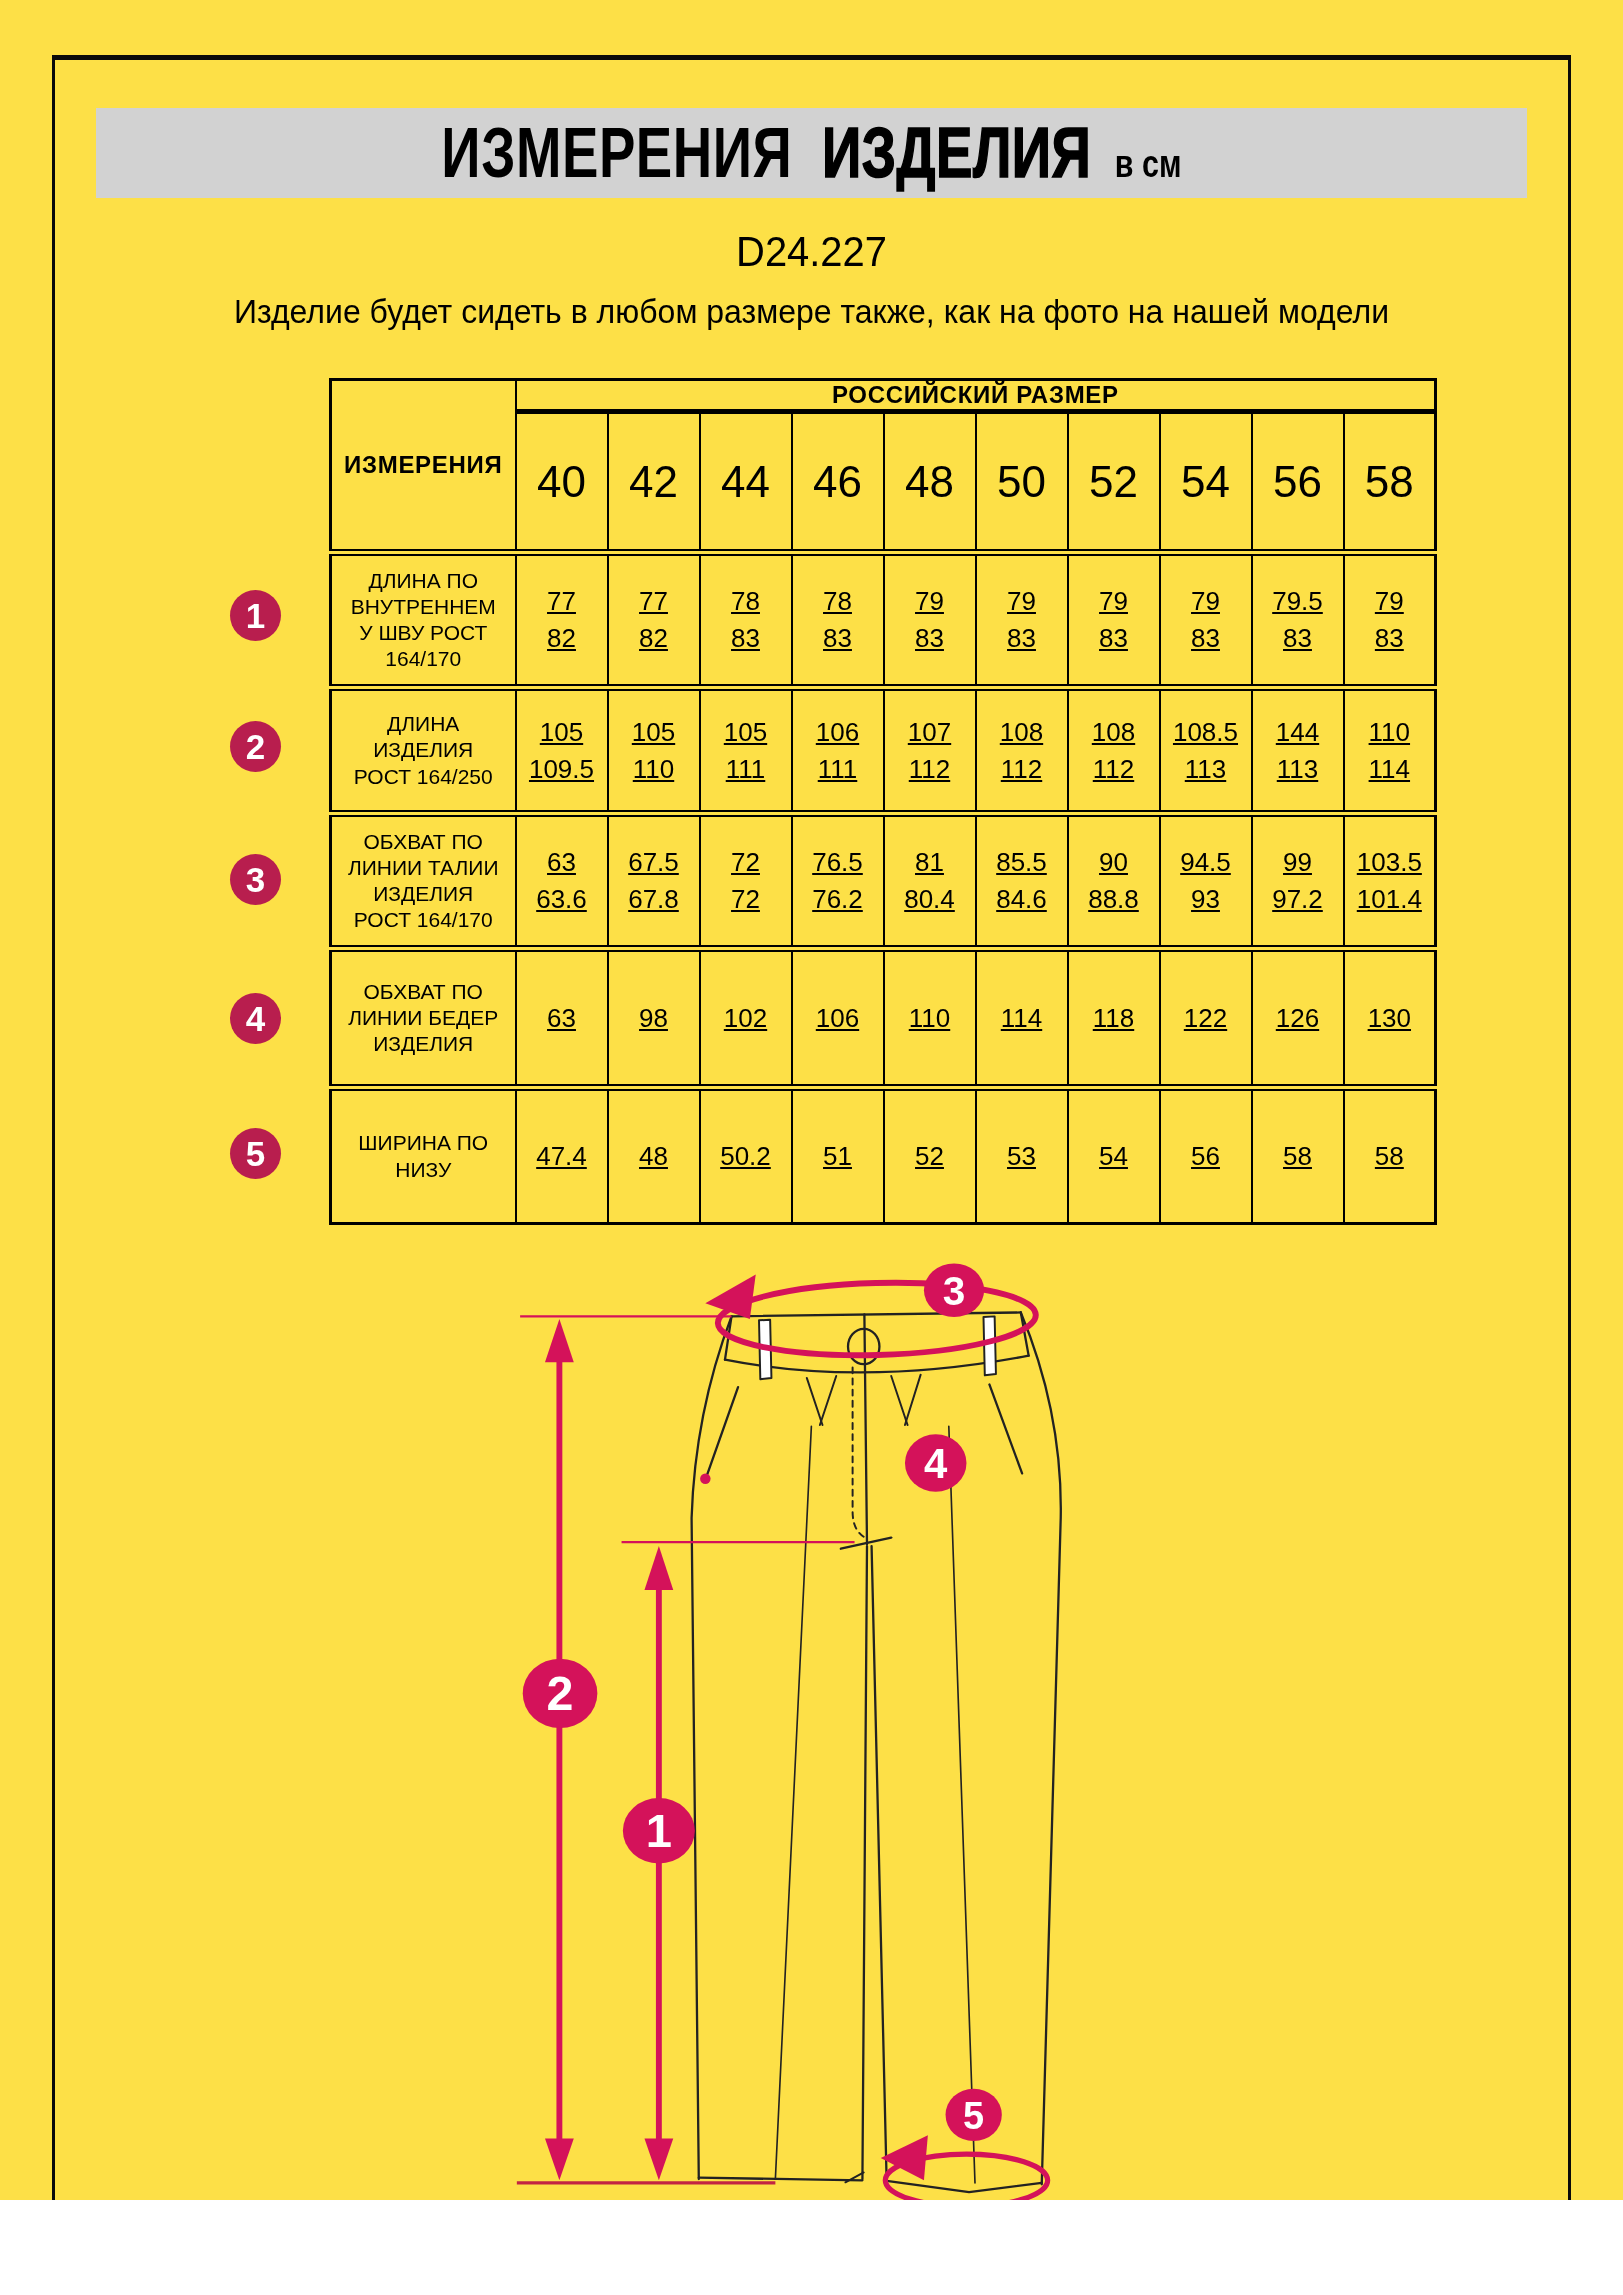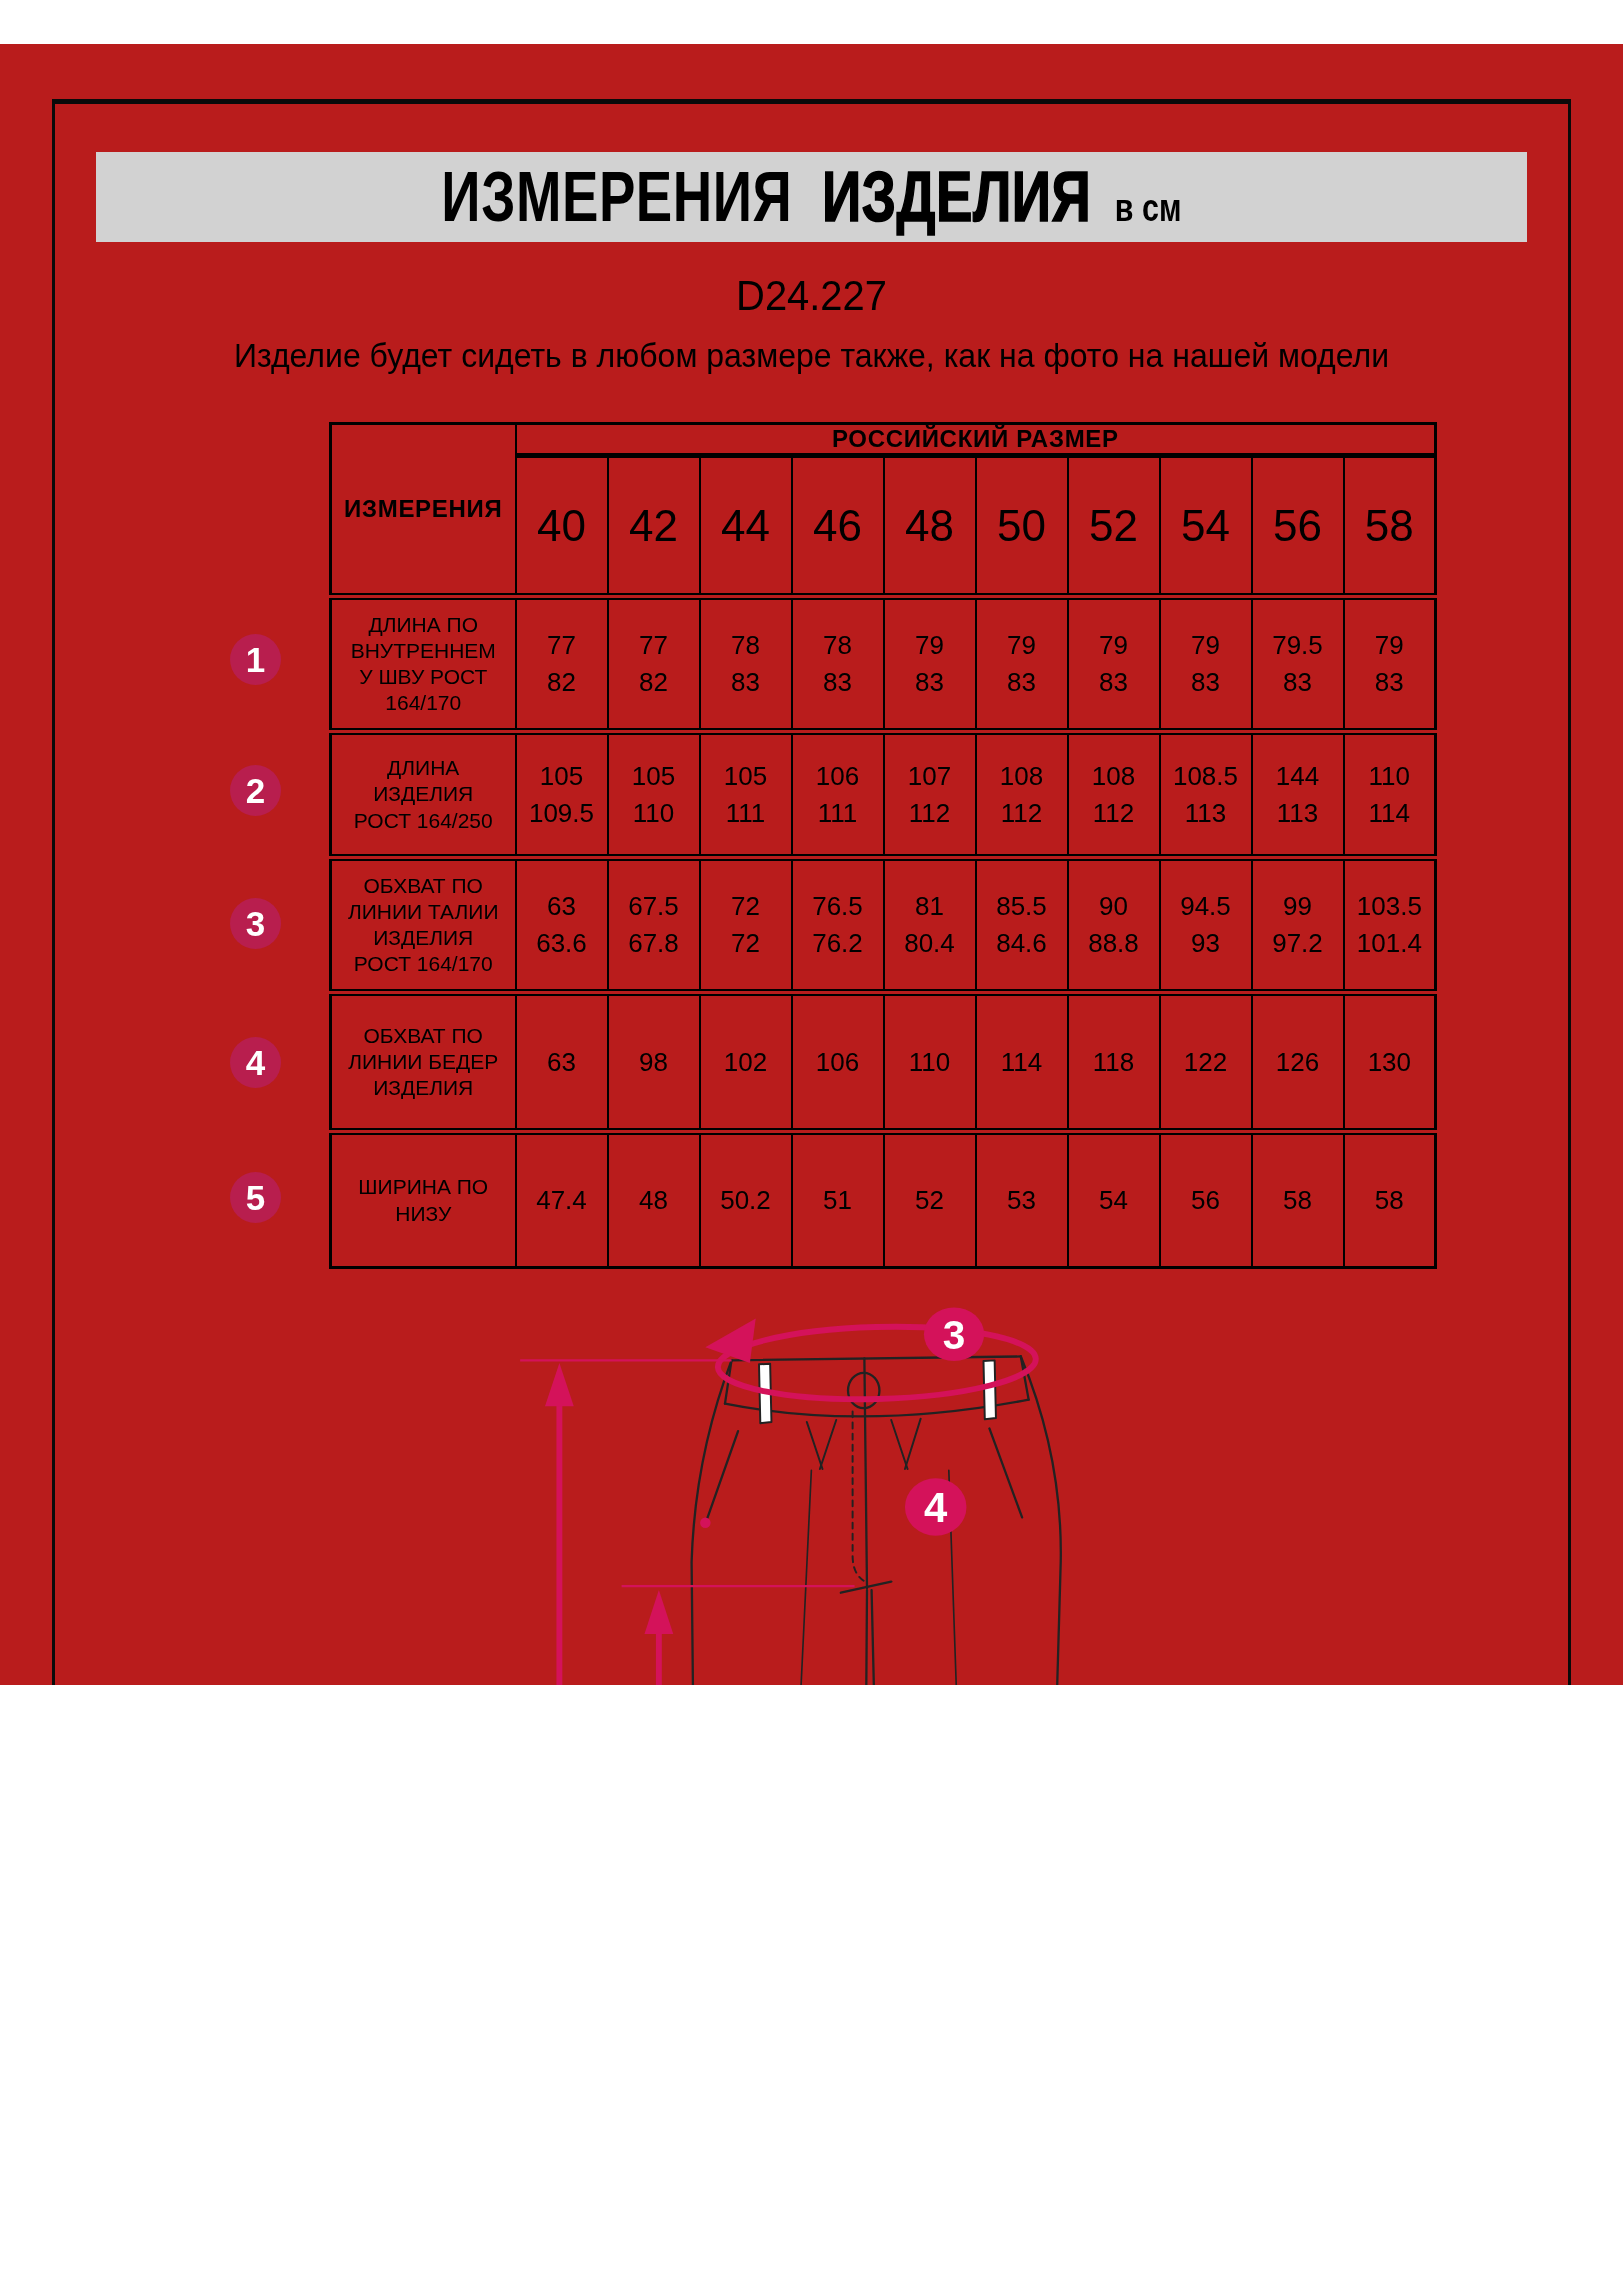--- a/index.html
+++ b/index.html
@@ -1,17 +1,17 @@
 <!DOCTYPE html>
 <html style="font-size:10.5px"><head>
 <meta charset="utf-8">
 <style>
   * { margin:0; padding:0; box-sizing:border-box; }
   body { background:#ffffff; font-family:"Liberation Sans", sans-serif; }
-  .page { position:relative; width:1623px; height:1641px; background:#b91c1c; overflow:hidden;margin-top:44px; }
+  .page { position:relative; width:1623px; height:2200px; background:#fde047; overflow:hidden; }
 
   .frame { position:absolute; left:52px; top:55px; width:1519px; height:2192px;
            border-left:3.9px solid #0a0a0a; border-right:3.9px solid #0a0a0a;
            border-top:5.9px solid #0a0a0a; border-bottom:7.2px solid #0a0a0a; }
 
   .banner { position:absolute; left:96px; top:108px; width:1431px; height:90px;
             background:#d2d2d2; display:flex; align-items:center; justify-content:center; }
   .title-line { white-space:nowrap; transform:scaleX(0.78); transform-origin:center;
                 font-weight:bold; color:#000; display:flex; align-items:baseline; }
   .title-w1 { font-size:70px; letter-spacing:0.7px; }
@@ -31,21 +31,21 @@
                                    vertical-align:middle; color:#000; }
   tr.group-row th { border-bottom:5.2px solid #000; font-size:24px; font-weight:bold;
                     letter-spacing:0.7px; }
   tr.group-row { height:31px; }
   tr.sizes-row { height:141px; }
   tr.sizes-row th { font-size:44px; font-weight:normal; }
   th.corner-cell { font-size:25px; font-weight:normal; }
   tr.data-row td, tr.data-row th { border-top:7.9px double #000; }
   td.label-cell { font-size:21px; line-height:1.25; padding:0 14px;
                   overflow-wrap:break-word; }
-  td.value-cell { font-size:26px; line-height:1.42; padding:0; }
+  td.value-cell { font-size:26px; line-height:1.42; padding:0;text-decoration:underline; }
   td.value-cell div { display:block; }
   tr.r1 { height:135px; } tr.r2 { height:126px; } tr.r3 { height:135px; }
   tr.r4 { height:139px; } tr.r5 { height:136px; }
 
   .t-badge { position:absolute; left:230px; width:51px; height:51px; border-radius:50%;
              background:#b81e4e; color:#fff; font-weight:bold; font-size:35px;
              display:flex; align-items:center; justify-content:center; }
   .tb1 { top:590px; } .tb2 { top:721px; } .tb3 { top:854px; }
   .tb4 { top:993px; } .tb5 { top:1128px; }
 

